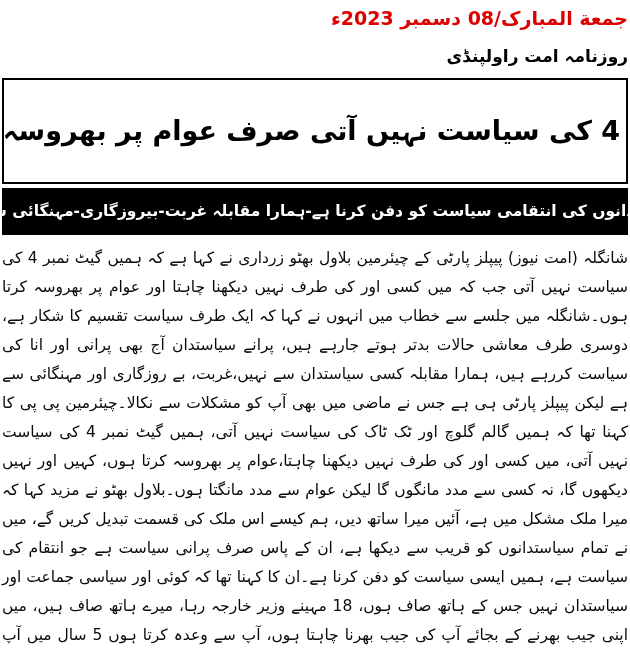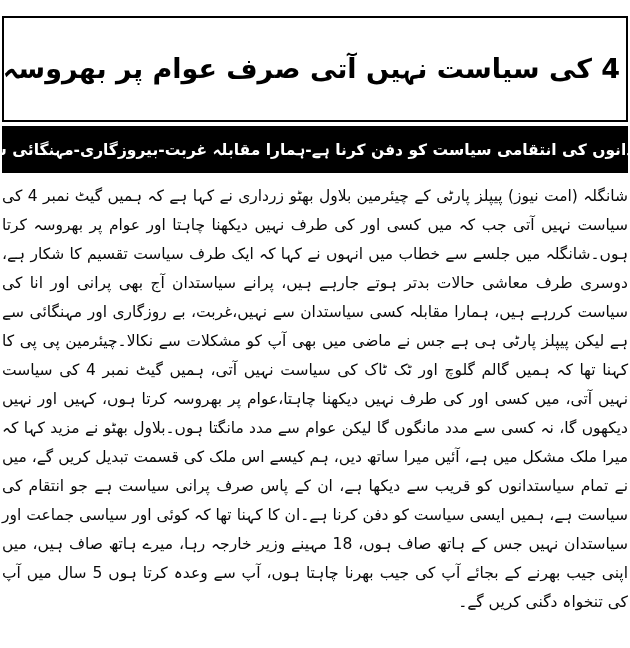--- a/index.html
+++ b/index.html
@@ -70,20 +70,24 @@
     line-height: 29px;
     text-align: justify;
     text-justify: inter-word;
   }
 </style>
 </head>
 <body>
 
 <div class="page">
 
+  <div class="masthead">
+    <div class="date-line">جمعة المبارک/08 دسمبر 2023ء</div>
+    <div class="publication">روزنامہ امت راولپنڈی</div>
+  </div>
 
   <div class="headline-box">
     <h1 class="headline">گیٹ نمبر 4 کی سیاست نہیں آتی صرف عوام پر بھروسہ ہے-بلاول</h1>
   </div>
 
   <div class="subheadline-bar">
     <div class="subheadline">پرانے سیاستدانوں کی انتقامی سیاست کو دفن کرنا ہے-ہمارا مقابلہ غربت-بیروزگاری-مہنگائی سے ہے-خطاب</div>
   </div>
 
   <p class="body-text">شانگلہ (امت نیوز) پیپلز پارٹی کے چیئرمین بلاول بھٹو زرداری نے کہا ہے کہ ہمیں گیٹ نمبر 4 کی سیاست نہیں آتی جب کہ میں کسی اور کی طرف نہیں دیکھنا چاہتا اور عوام پر بھروسہ کرتا ہوں۔شانگلہ میں جلسے سے خطاب میں انہوں نے کہا کہ ایک طرف سیاست تقسیم کا شکار ہے، دوسری طرف معاشی حالات بدتر ہوتے جارہے ہیں، پرانے سیاستدان آج بھی پرانی اور انا کی سیاست کررہے ہیں، ہمارا مقابلہ کسی سیاستدان سے نہیں،غربت، بے روزگاری اور مہنگائی سے ہے لیکن پیپلز پارٹی ہی ہے جس نے ماضی میں بھی آپ کو مشکلات سے نکالا۔چیئرمین پی پی کا کہنا تھا کہ ہمیں گالم گلوچ اور ٹک ٹاک کی سیاست نہیں آتی، ہمیں گیٹ نمبر 4 کی سیاست نہیں آتی، میں کسی اور کی طرف نہیں دیکھنا چاہتا،عوام پر بھروسہ کرتا ہوں، کہیں اور نہیں دیکھوں گا، نہ کسی سے مدد مانگوں گا لیکن عوام سے مدد مانگتا ہوں۔بلاول بھٹو نے مزید کہا کہ میرا ملک مشکل میں ہے، آئیں میرا ساتھ دیں، ہم کیسے اس ملک کی قسمت تبدیل کریں گے، میں نے تمام سیاستدانوں کو قریب سے دیکھا ہے، ان کے پاس صرف پرانی سیاست ہے جو انتقام کی سیاست ہے، ہمیں ایسی سیاست کو دفن کرنا ہے۔ان کا کہنا تھا کہ کوئی اور سیاسی جماعت اور سیاستدان نہیں جس کے ہاتھ صاف ہوں، 18 مہینے وزیر خارجہ رہا، میرے ہاتھ صاف ہیں، میں اپنی جیب بھرنے کے بجائے آپ کی جیب بھرنا چاہتا ہوں، آپ سے وعدہ کرتا ہوں 5 سال میں آپ کی تنخواہ دگنی کریں گے۔</p>

